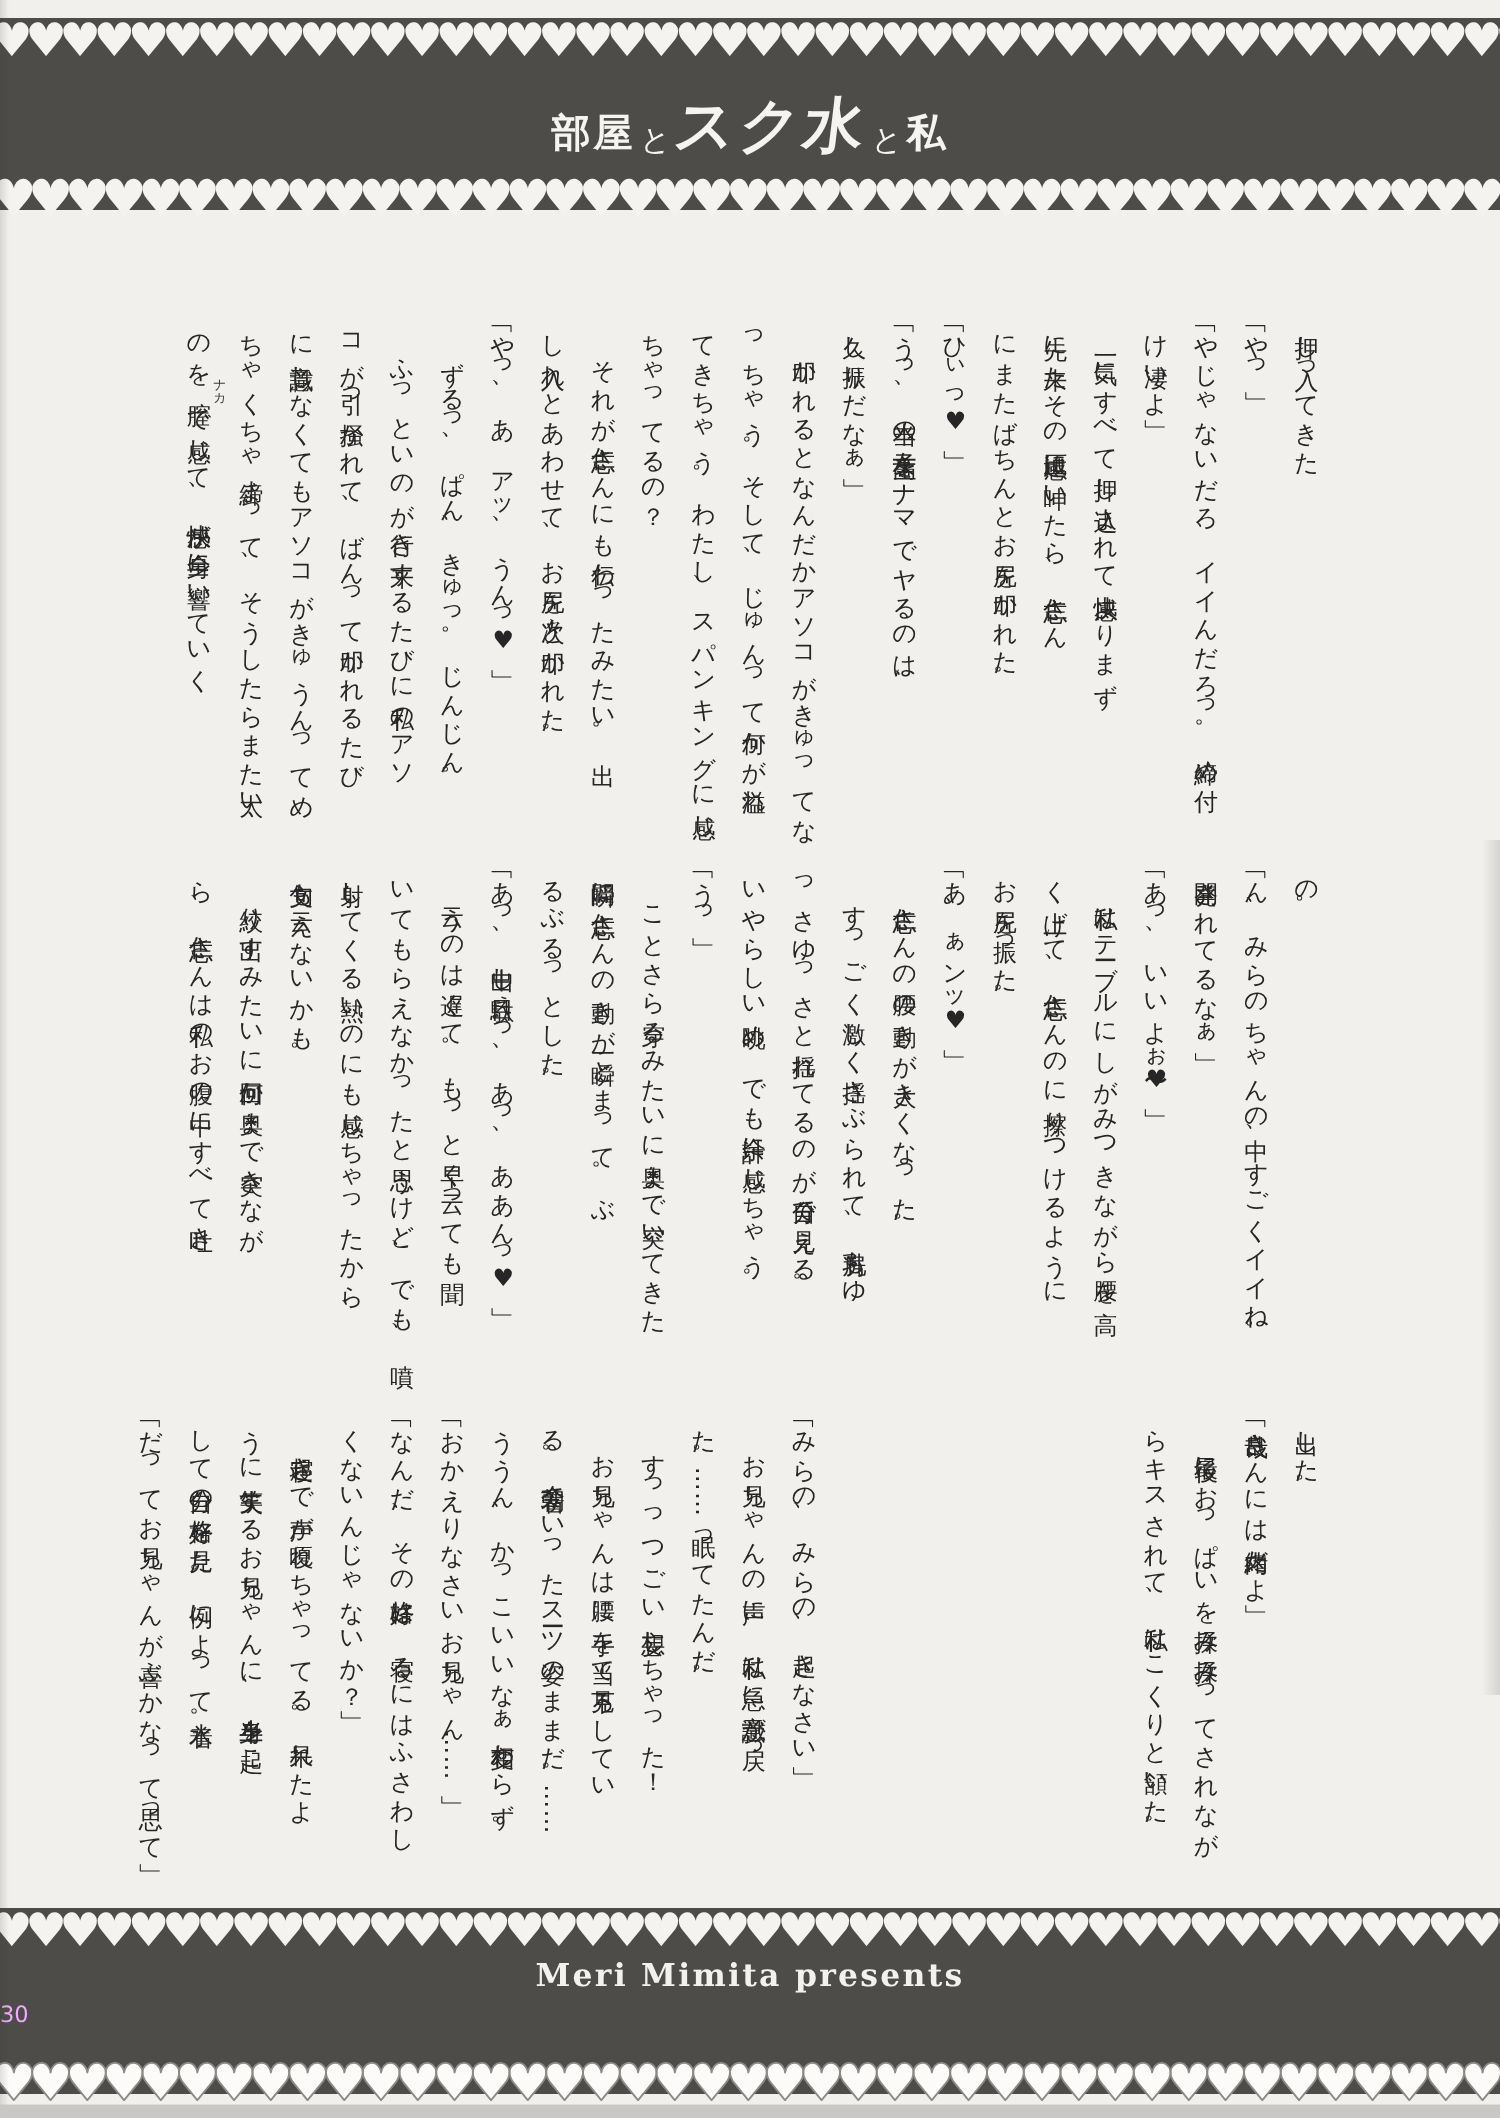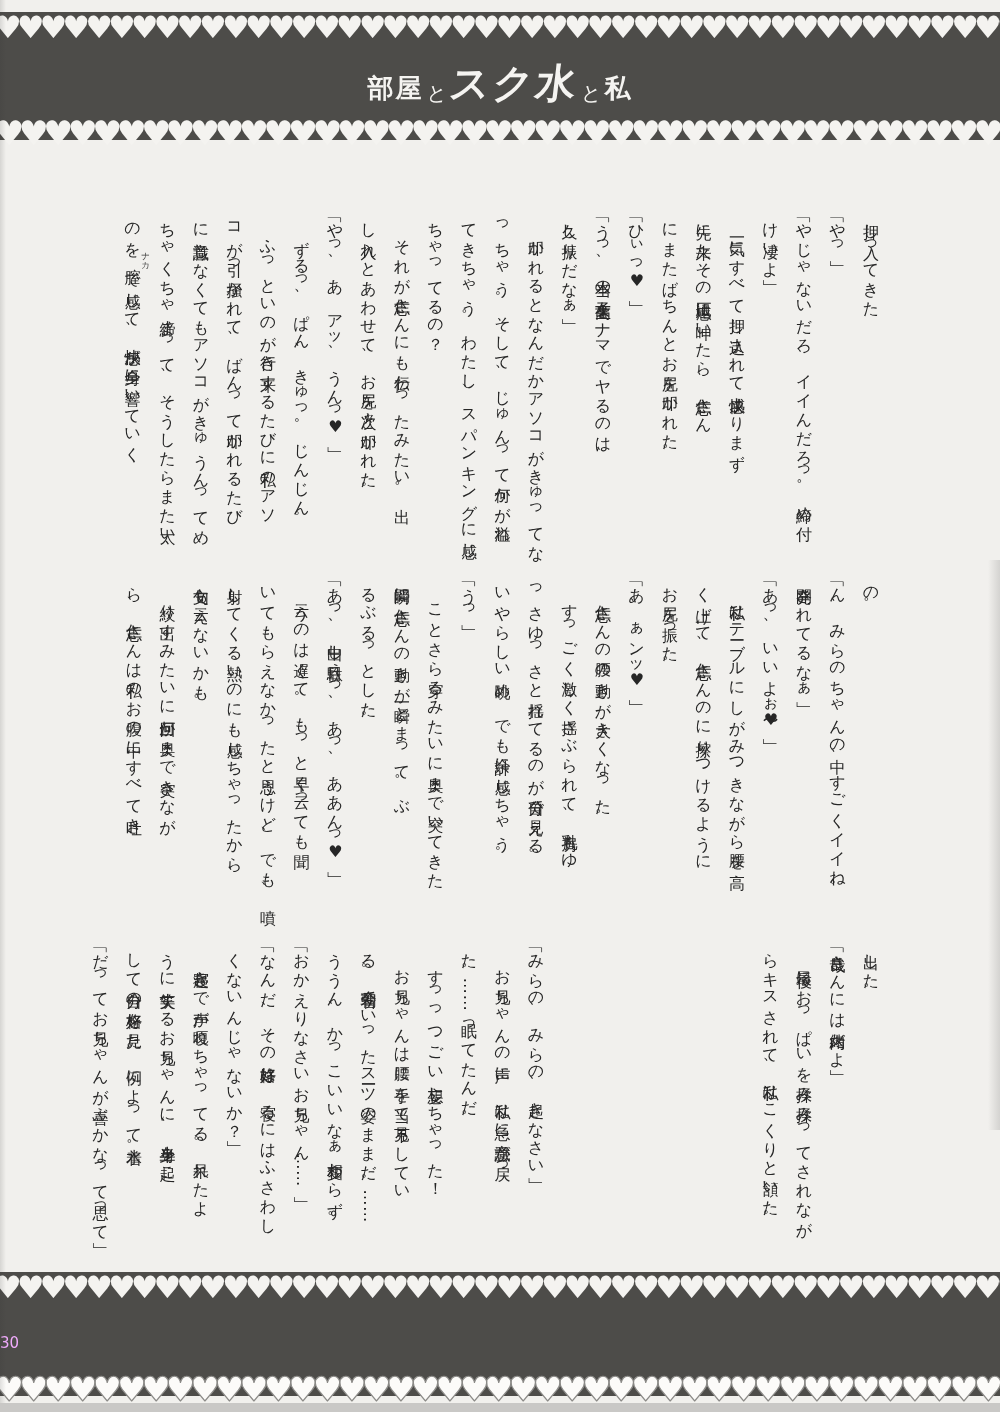--- a/index.html
+++ b/index.html
@@ -129,20 +129,21 @@
       <p>「なんだ、その格好は。寝るにはふさわし</p>
       <p>くないんじゃないか？」</p>
       <p>　寝起きで声が嗄れちゃってる。呆れたよ</p>
       <p>うに失笑するお兄ちゃんに、上半身を起こ</p>
       <p>して自分の格好を見た。例によって水着。</p>
       <p>「だってお兄ちゃんが喜ぶかなって思って」</p>
     </div>
 
   <div class="band footer-band">
     <div class="heart-row hr-top">♥♥♥♥♥♥♥♥♥♥♥♥♥♥♥♥♥♥♥♥♥♥♥♥♥♥♥♥♥♥♥♥♥♥♥♥♥♥♥♥♥♥♥♥♥♥♥♥</div>
+    <div class="credit">Meri Mimita presents</div>
     <div class="page-num">30</div>
     <div class="heart-row hr-bottom outlined">♥♥♥♥♥♥♥♥♥♥♥♥♥♥♥♥♥♥♥♥♥♥♥♥♥♥♥♥♥♥♥♥♥♥♥♥♥♥♥♥♥♥♥♥♥♥♥♥</div>
   </div>
 
   <div class="shadow-left"></div>
   <div class="shadow-right"></div>
   <div class="bottom-edge"></div>
 </div>
 
 </body></html>

